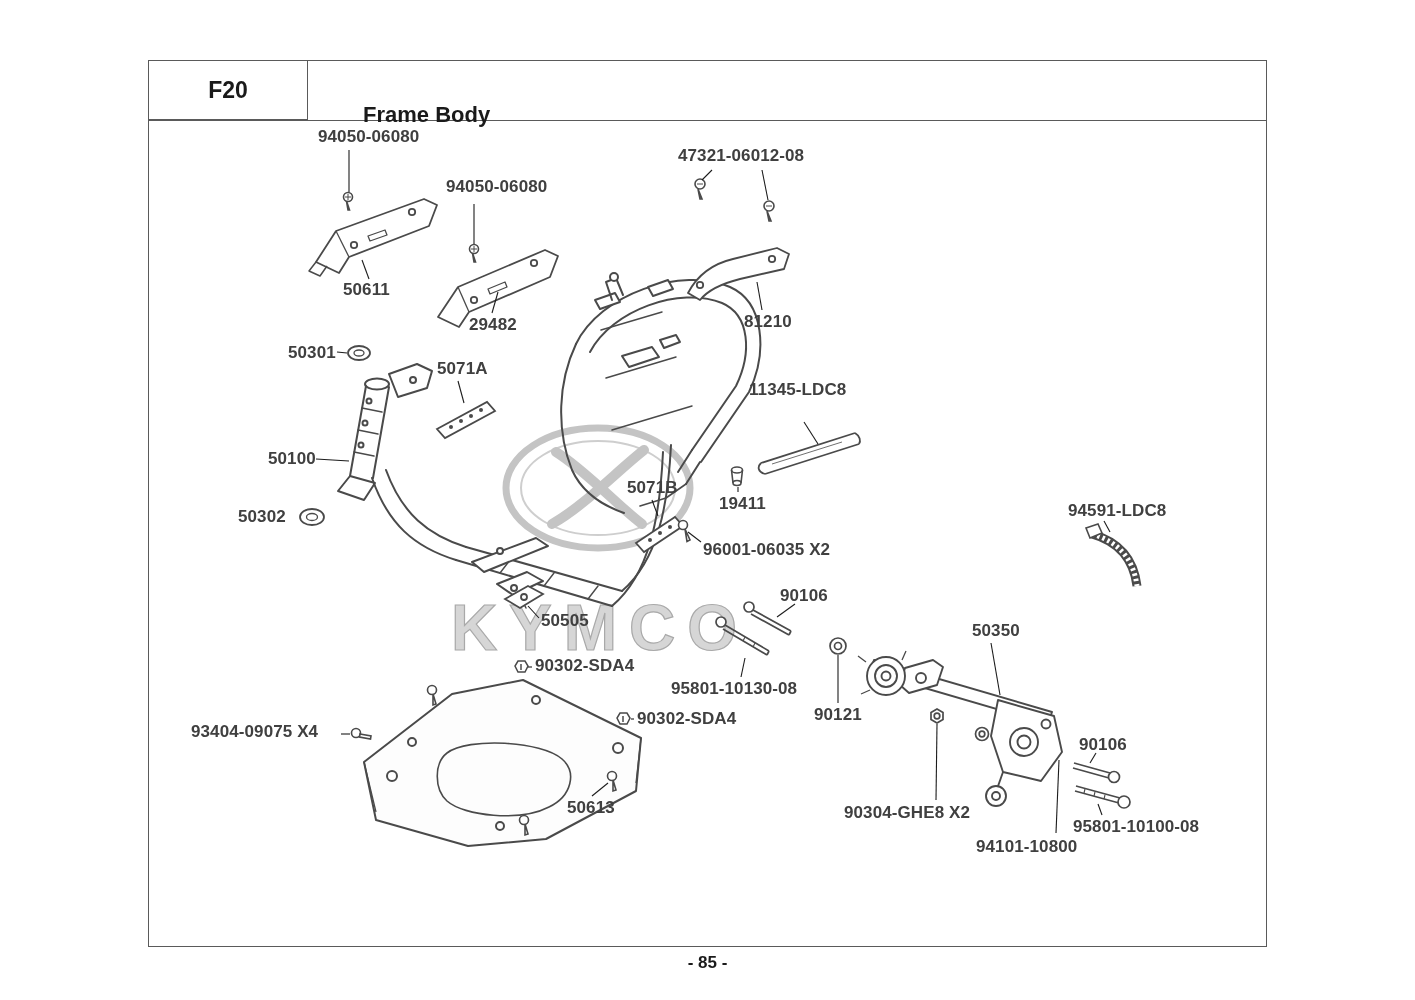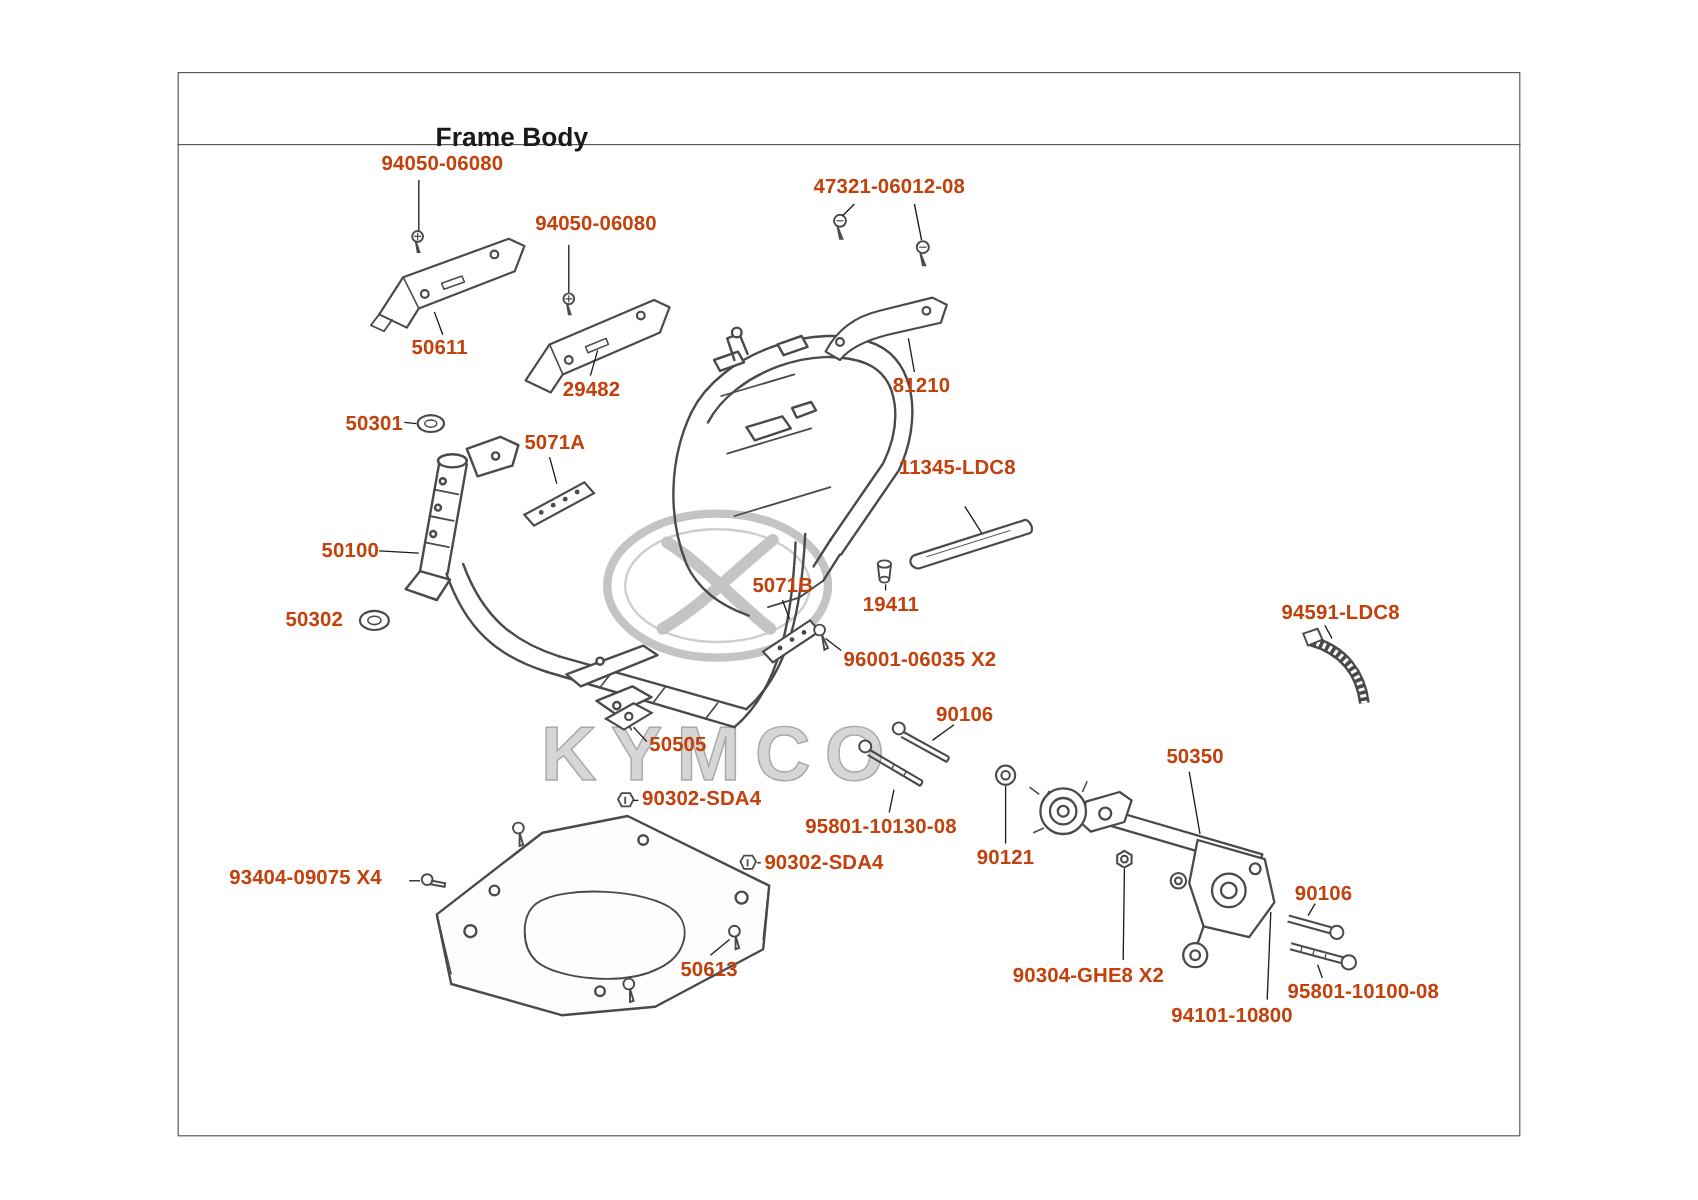--- a/index.html
+++ b/index.html
@@ -25,35 +25,38 @@
     position:absolute;left:363px;top:79px;font-size:22px;font-weight:bold;
     white-space:nowrap;
     margin-top:23px;
   }
   .page-number{
     position:absolute;left:148px;top:953px;width:1119px;text-align:center;
     font-size:17px;font-weight:bold;
   }
   .lbl{
     position:absolute;font-size:17px;font-weight:bold;white-space:nowrap;
-    letter-spacing:0.1px;color:#c2410c;
+    letter-spacing:0.1px;color:#404040;
   }
   svg.diagram{position:absolute;left:0;top:0;}
   .wm-text{
     font-family:"Liberation Sans",sans-serif;font-weight:bold;font-size:64px;
     letter-spacing:12px;fill:#d6d6d6;stroke:#a9a9a9;stroke-width:1.2px;
   }
 </style>
 </head>
 <body>
 
 <div id="stage">
 
   <div class="outer-border"></div>
   <div class="header-line"></div>
+  <div class="code-box">
+    <span>F20</span>
+  </div>
   <div class="page-title">Frame Body</div>
 
   <svg class="diagram" width="1415" height="1000" viewBox="0 0 1415 1000">
 
     <g>
       <ellipse cx="598" cy="488" rx="92" ry="60" fill="none" stroke="#c4c4c4" stroke-width="7"></ellipse>
       <ellipse cx="598" cy="488" rx="77" ry="47" fill="none" stroke="#cecece" stroke-width="2"></ellipse>
       <path d="M556,452 C585,470 618,506 642,524" stroke="#c4c4c4" stroke-width="10" fill="none" stroke-linecap="round"></path>
       <path d="M644,450 C616,472 584,506 552,524" stroke="#c4c4c4" stroke-width="10" fill="none" stroke-linecap="round"></path>
       <text class="wm-text" x="600" y="650" text-anchor="middle">KYMCO</text>
@@ -311,13 +314,14 @@
   <div class="lbl" style="left:671px;top:679px">95801-10130-08</div>
   <div class="lbl" style="left:814px;top:705px">90121</div>
   <div class="lbl" style="left:637px;top:709px">90302-SDA4</div>
   <div class="lbl" style="left:191px;top:722px">93404-09075 X4</div>
   <div class="lbl" style="left:1079px;top:735px">90106</div>
   <div class="lbl" style="left:567px;top:798px">50613</div>
   <div class="lbl" style="left:844px;top:803px">90304-GHE8 X2</div>
   <div class="lbl" style="left:1073px;top:817px">95801-10100-08</div>
   <div class="lbl" style="left:976px;top:837px">94101-10800</div>
 
+  <div class="page-number">- 85 -</div>
 </div>
 
 </body></html>

